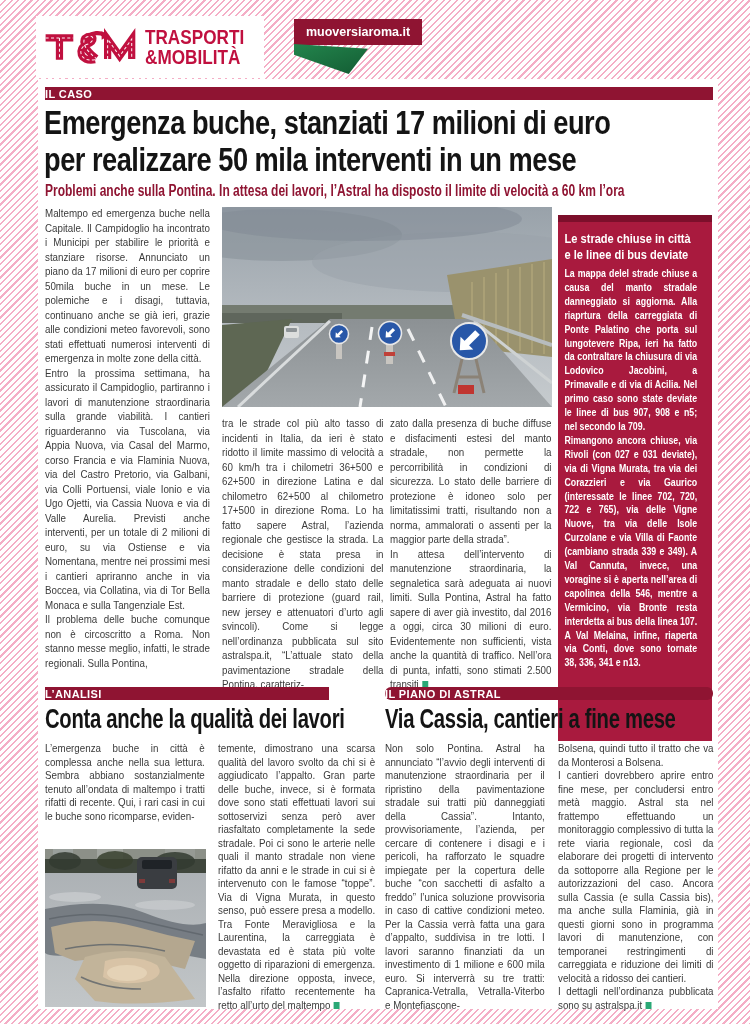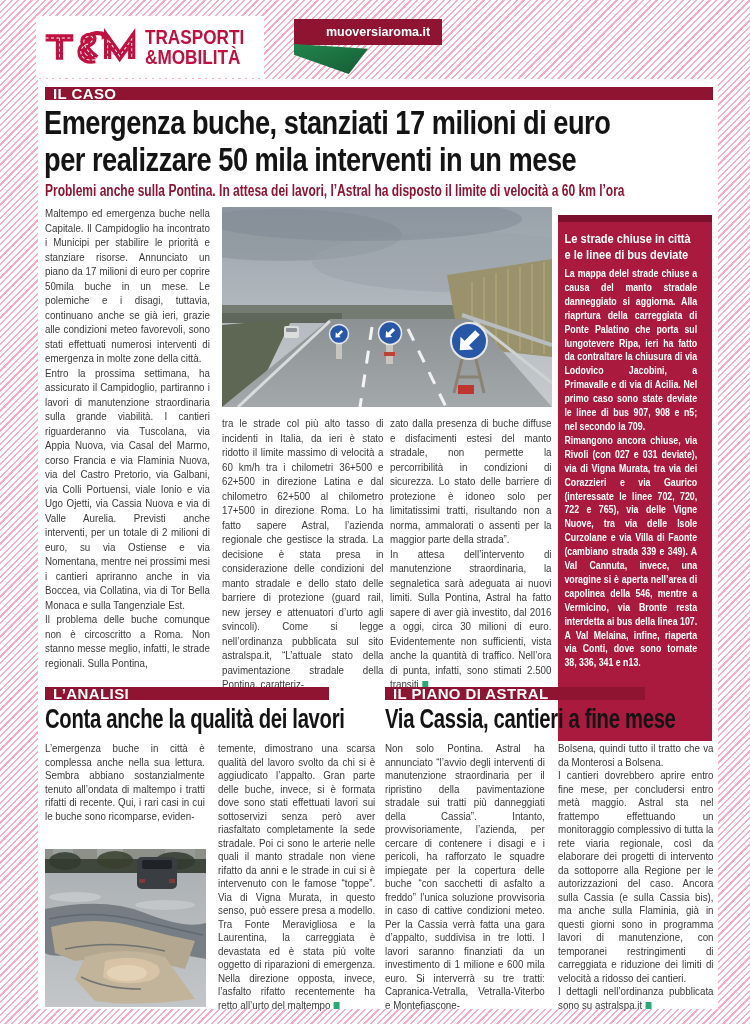--- a/index.html
+++ b/index.html
@@ -4,23 +4,23 @@
 <style>
   html,body{margin:0;padding:0;background:#ddd;}
   .page{
     position:relative;width:750px;height:1024px;overflow:hidden;
     background:repeating-linear-gradient(135deg,#ffffff 0 3.1px,#f4aec6 3.1px 4.7px);
     font-family:"Liberation Sans",sans-serif;
   }
   .white-panel{position:absolute;left:38px;top:79px;width:680px;height:930px;background:#fff;}
   .logo-box{position:absolute;left:36px;top:16px;width:228px;height:62px;background:#fff;display:flex;align-items:center;gap:7px;padding:4px 6px;box-sizing:border-box;}
   .brand-name{font-weight:bold;color:#c0103f;font-size:19.5px;line-height:20px;transform:scaleX(.88);transform-origin:0 50%;white-space:pre;}
-  .badge{position:absolute;left:294px;top:19px;width:128px;height:26px;background:#8f1432;color:#fff;font-size:12.5px;font-weight:bold;display:flex;align-items:center;justify-content:center;padding-left:20px;}
+  .badge{position:absolute;left:294px;top:19px;width:128px;height:26px;background:#8f1432;color:#fff;font-size:12.5px;font-weight:bold;display:flex;align-items:center;justify-content:center;}
   .ribbon{position:absolute;left:294px;top:44px;width:74px;height:30px;background:linear-gradient(160deg,#23854d,#135c33);clip-path:polygon(0 0,100% 16%,74% 100%,0 36%);}
-  .kicker{position:absolute;height:13px;background:#8f1432;color:#fff;font-size:15px;font-weight:bold;letter-spacing:.4px;display:flex;align-items:center;padding-left:8px;box-sizing:border-box;}
+  .kicker{position:absolute;height:13px;background:#8f1432;color:#fff;font-size:11px;font-weight:bold;letter-spacing:.4px;display:flex;align-items:center;box-sizing:border-box;}
   .headline-main{position:absolute;left:44px;top:104px;width:850px;transform:scaleX(.8);transform-origin:0 0;font-weight:bold;font-size:34px;line-height:37px;color:#141414;letter-spacing:-.6px;white-space:pre-line;}
   .subhead{position:absolute;left:45px;top:182px;width:890px;transform:scaleX(.75);transform-origin:0 0;font-weight:bold;font-size:16px;color:#8f1432;white-space:nowrap;}
   .col{position:absolute;font-size:11.5px;line-height:14.5px;color:#3a3a3a;text-align:justify;transform:scaleX(.85);transform-origin:0 0;white-space:pre-line;}
   .col-sm{line-height:13.5px;}
   .endmark{display:inline-block;width:7px;height:7px;background:#2aa876;margin-left:4px;}
   .sidebox{position:absolute;left:558px;top:215px;width:154px;height:526px;background:#a91a3e;box-sizing:border-box;}
   .sidebox-topstrip{height:7px;background:#7c0f2b;}
   .sidebox-title{color:#fff;font-weight:bold;font-size:13.5px;line-height:15.5px;padding:9px 8px 5px 8px;transform:scaleX(.82);transform-origin:0 0;width:176px;white-space:pre-line;box-sizing:border-box;}
   .sidebox-body{color:#fff;font-weight:bold;font-size:11px;line-height:13.9px;text-align:justify;padding:0 8px;width:182px;transform:scaleX(.8);transform-origin:0 0;white-space:pre-line;box-sizing:border-box;}
   .headline-sec{position:absolute;transform:scaleX(.75);transform-origin:0 0;font-weight:bold;font-size:27px;color:#141414;letter-spacing:-.4px;white-space:nowrap;width:460px;}
@@ -173,20 +173,20 @@
       <path d="M4,70 Q50,60 96,72 Q130,80 158,86"></path>
       <path d="M20,100 Q70,90 120,102"></path>
       <path d="M36,128 Q60,140 96,140"></path>
     </g>
     <ellipse cx="30" cy="48" rx="26" ry="5" fill="#ffffff" opacity=".25"></ellipse>
     <ellipse cx="120" cy="56" rx="30" ry="5" fill="#ffffff" opacity=".22"></ellipse>
   </svg>
 
   <div class="col col-sm" style="left:218px;top:742px;width:185px;"><span>temente, dimostrano una scarsa qualità del lavoro svolto da chi si è aggiudicato l’appalto. Gran parte delle buche, invece, si è formata dove sono stati effettuati lavori sui sottoservizi senza però aver riasfaltato completamente la sede stradale. Poi ci sono le arterie nelle quali il manto stradale non viene rifatto da anni e le strade in cui si è intervenuto con le famose “toppe”. Via di Vigna Murata, in questo senso, può essere presa a modello. Tra Fonte Meravigliosa e la Laurentina, la carreggiata è devastata ed è stata più volte oggetto di riparazioni di emergenza. Nella direzione opposta, invece, l’asfalto rifatto recentemente ha retto all’urto del maltempo</span><span class="endmark"></span></div>
 
-  <div class="kicker" style="left:385px;top:687px;width:260px;">IL PIANO DI ASTRAL</div>
+  <div class="kicker" style="left:385px;top:687px;width:328px;border-radius:6px;">IL PIANO DI ASTRAL</div>
   <div class="headline-sec" style="left:385px;top:704px;">Via Cassia, cantieri a fine mese</div>
   <div class="col col-sm" style="left:385px;top:742px;width:188px;"><span>Non solo Pontina. Astral ha annunciato “l’avvio degli interventi di manutenzione straordinaria per il ripristino della pavimentazione stradale sui tratti più danneggiati della Cassia”. Intanto, provvisoriamente, l’azienda, per cercare di contenere i disagi e i pericoli, ha rafforzato le squadre impiegate per la copertura delle buche “con sacchetti di asfalto a freddo” l’unica soluzione provvisoria in caso di cattive condizioni meteo. Per la Cassia verrà fatta una gara d’appalto, suddivisa in tre lotti. I lavori saranno finanziati da un investimento di 1 milione e 600 mila euro. Si interverrà su tre tratti: Capranica-Vetralla, Vetralla-Viterbo e Montefiascone-</span></div>
   <div class="col col-sm" style="left:558px;top:742px;width:183px;"><span>Bolsena, quindi tutto il tratto che va da Monterosi a Bolsena.
 I cantieri dovrebbero aprire entro fine mese, per concludersi entro metà maggio. Astral sta nel frattempo effettuando un monitoraggio complessivo di tutta la rete viaria regionale, così da elaborare dei progetti di intervento da sottoporre alla Regione per le autorizzazioni del caso. Ancora sulla Cassia (e sulla Cassia bis), ma anche sulla Flaminia, già in questi giorni sono in programma lavori di manutenzione, con temporanei restringimenti di carreggiata e riduzione dei limiti di velocità a ridosso dei cantieri.
 I dettagli nell’ordinanza pubblicata sono su astralspa.it</span><span class="endmark"></span></div>
 
 </div>
 
 </body></html>

